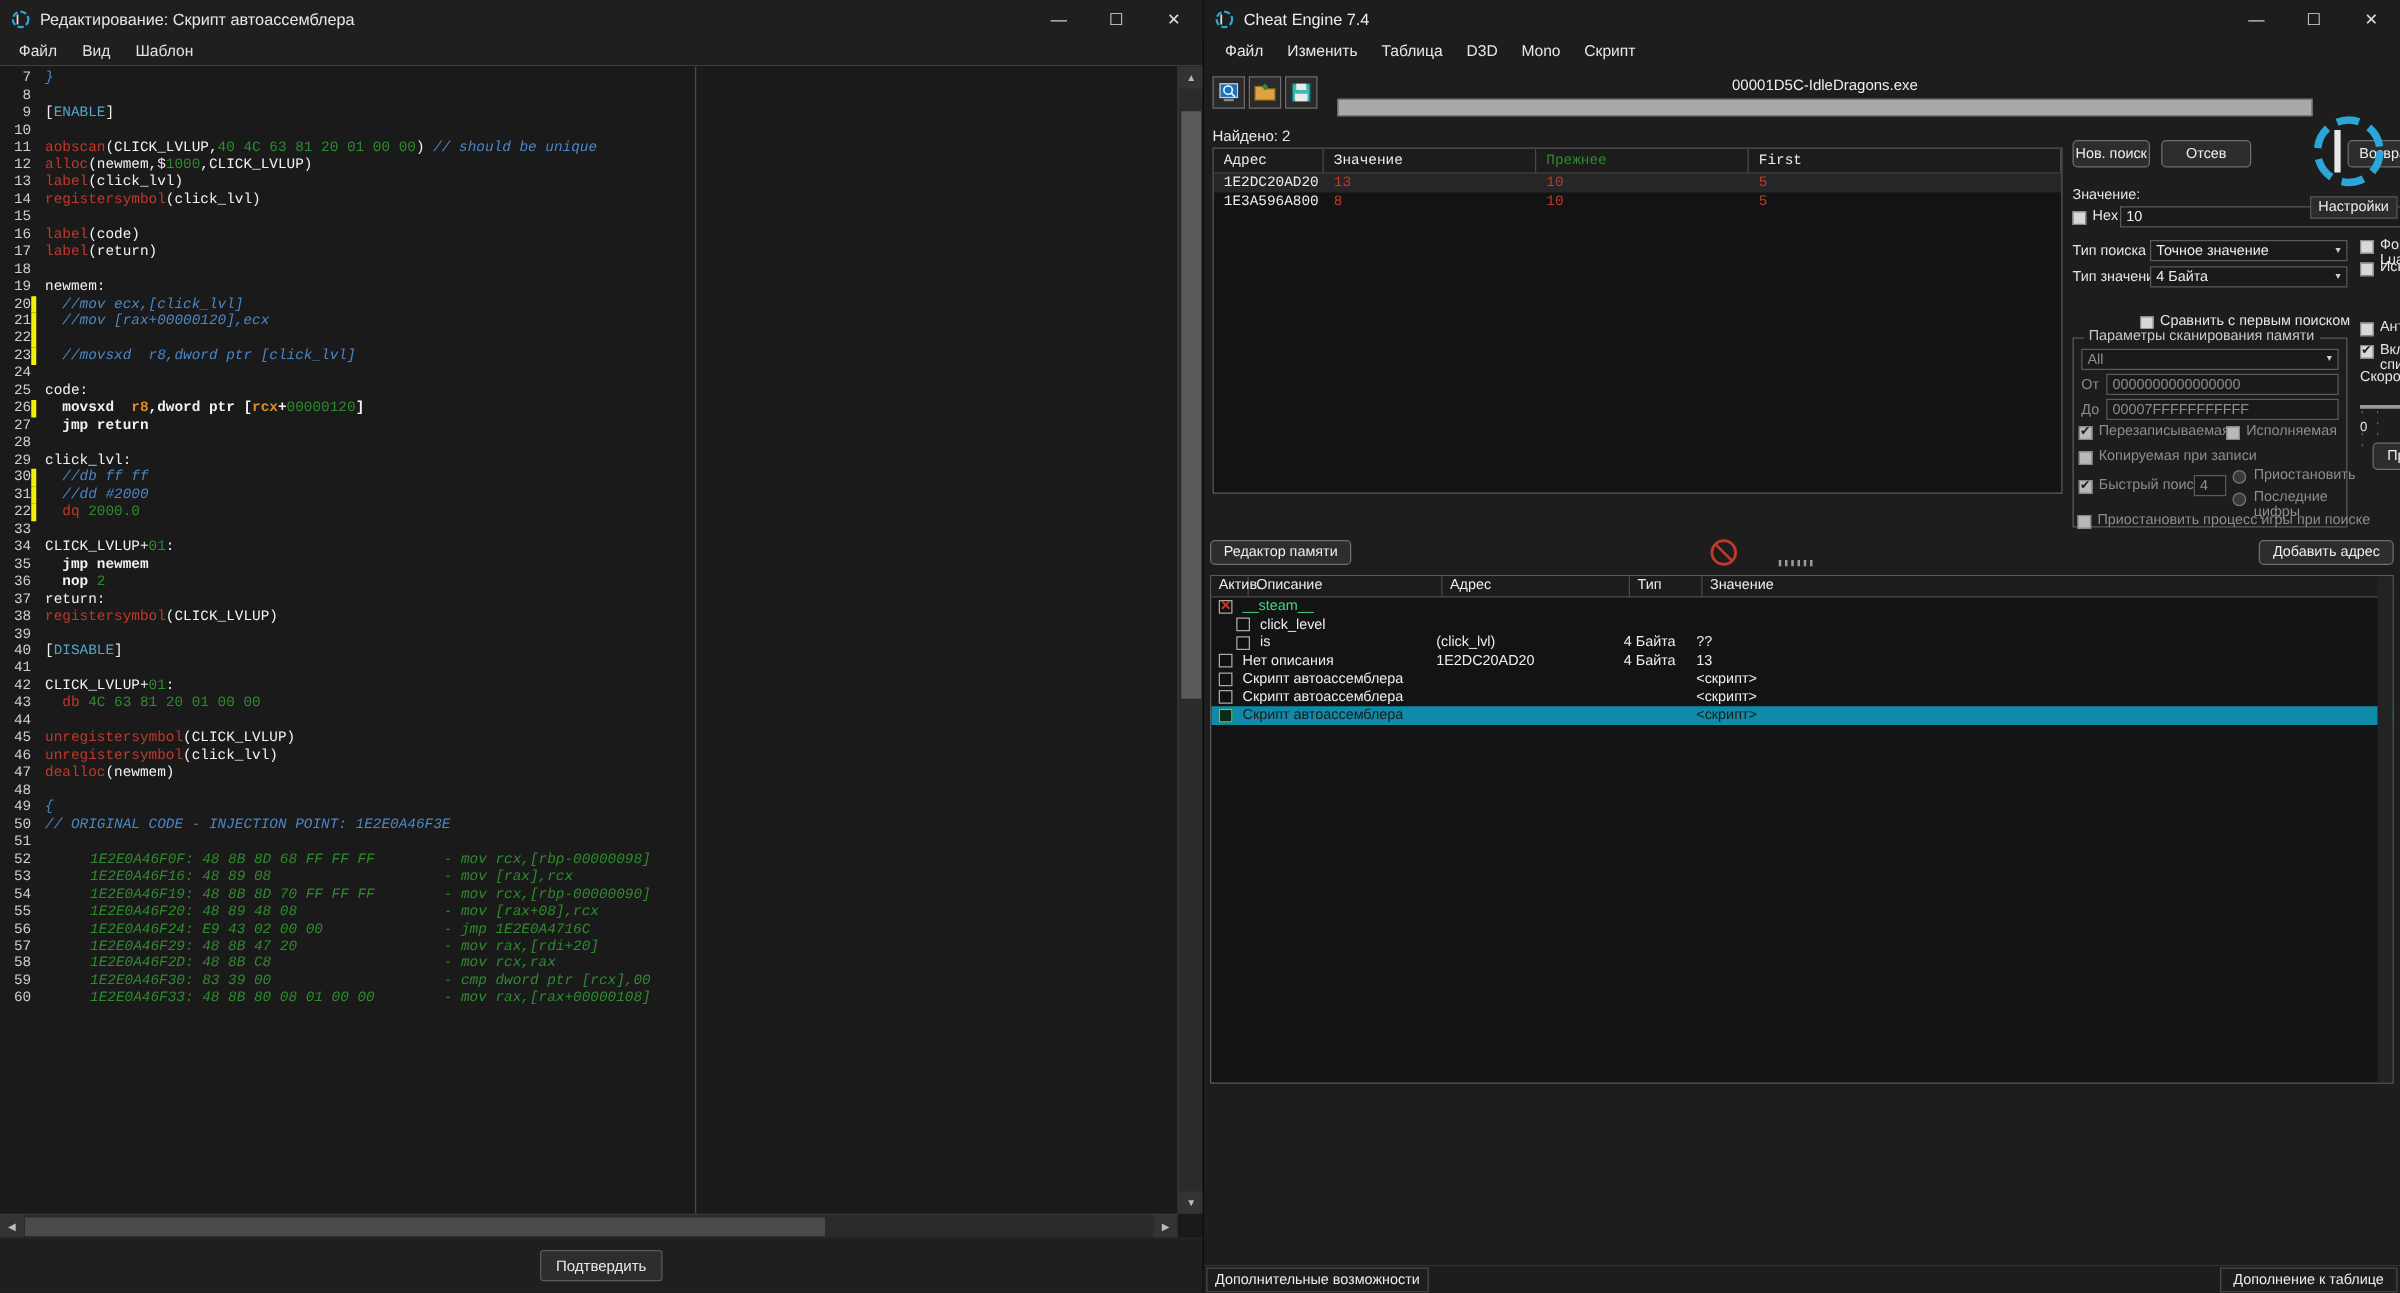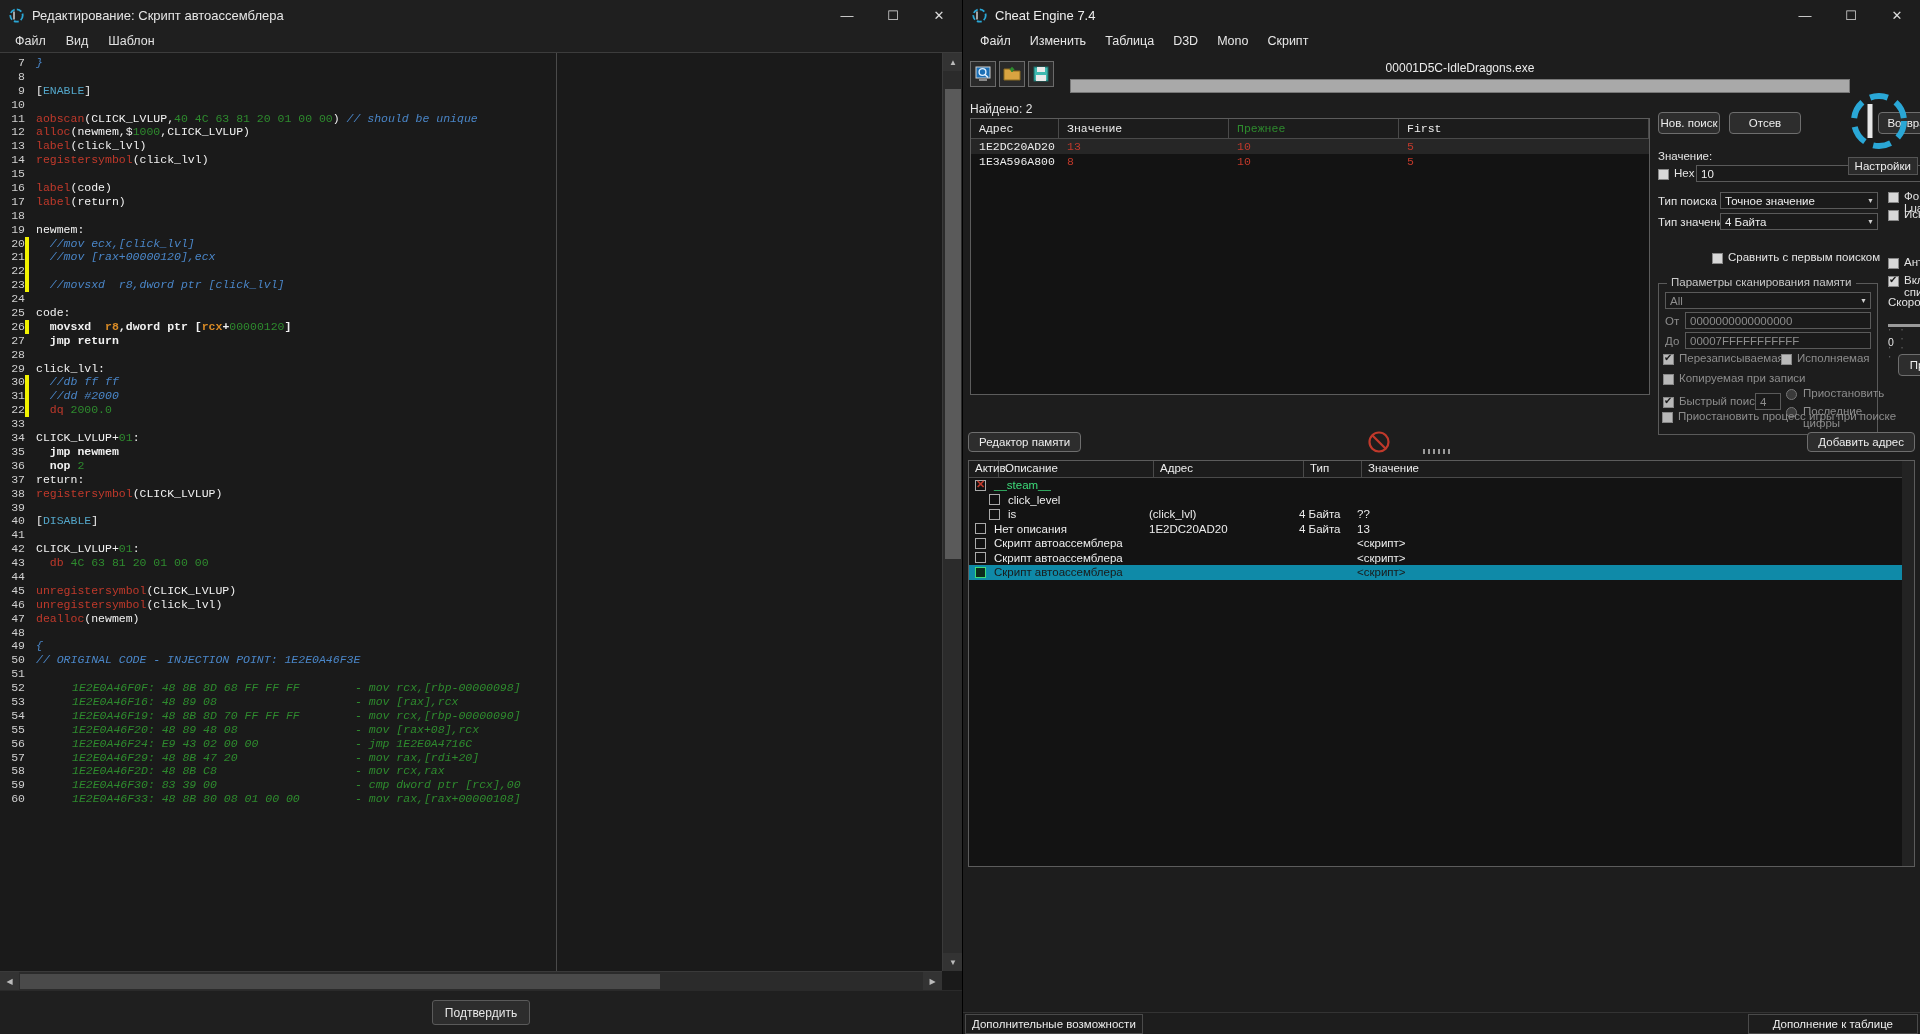--- a/index.html
+++ b/index.html
@@ -160,21 +160,21 @@
   .ct-row.selected { background:#0f8aa8; }
   .ct-row.selected .ct-desc { color:#1a1a1a; }
   .ct-scroll { position:absolute; right:0; top:0; bottom:0; width:12px; background:#232323; }
 
   .ce-status { position:absolute; left:0; right:0; bottom:0; height:22px;
     background:#1d1d1d; border-top:1px solid #333; display:flex; align-items:center; }
   .ce-status .s1 { border:1px solid #4a4a4a; height:20px; display:flex; align-items:center;
     padding:0 6px; font-size:11.5px; color:#ededed; margin-left:2px; min-width:176px; }
   .ce-status .spacer { flex:1; }
   .ce-status .s2 { border:1px solid #4a4a4a; height:20px; display:flex; align-items:center;
-    padding:0 24px; font-size:11.5px; color:#ededed; margin-right:2px; }
+    padding:0 10px; font-size:11.5px; color:#ededed; margin-right:2px; }
 
   .tooltip-settings { position:absolute; right:2px; top:105px; background:#2b2b2b;
     border:1px solid #555; color:#ededed; font-size:11.5px; padding:2px 6px; }
 </style>
 </head>
 <body>
 
 <div class="root">
 
   <div class="aa-window">
@@ -394,21 +394,21 @@
         <div class="label-r" style="left:246px;top:162px;">Включить спидхак</div>
         <div class="label-r" style="left:230px;top:184px;">Скорость</div>
 
         <div class="slider-track" style="left:230px;top:212px;width:95px;"></div>
 
         <div class="tickbar" style="left:231px;top:215px;">' ' ' ' ' ' ' '</div>
         <div class="label-r" style="left:230px;top:224px;font-size:10.5px;">0</div>
 
         <div class="sbtn" style="left:240px;top:242px;width:83px;">Применить</div>
 
-        <div class="group-box" style="left:0;top:158px;width:220px;height:152px;margin-top:13px;">
+        <div class="group-box" style="left:0;top:158px;width:220px;height:152px;">
           <div class="group-title">Параметры сканирования памяти</div>
           <div class="tcombo" style="left:6px;top:8px;width:206px;">
             <span class="label-dim" style="position:static">All</span>
             <span class="arr">▼</span>
           </div>
           <div class="label-r label-dim" style="left:6px;top:31px;">От</div>
           <div class="tinput" style="left:26px;top:28px;width:186px;color:#8d8d8d">0000000000000000</div>
           <div class="label-r label-dim" style="left:6px;top:51px;">До</div>
           <div class="tinput" style="left:26px;top:48px;width:186px;color:#8d8d8d">00007FFFFFFFFFFF</div>
 

